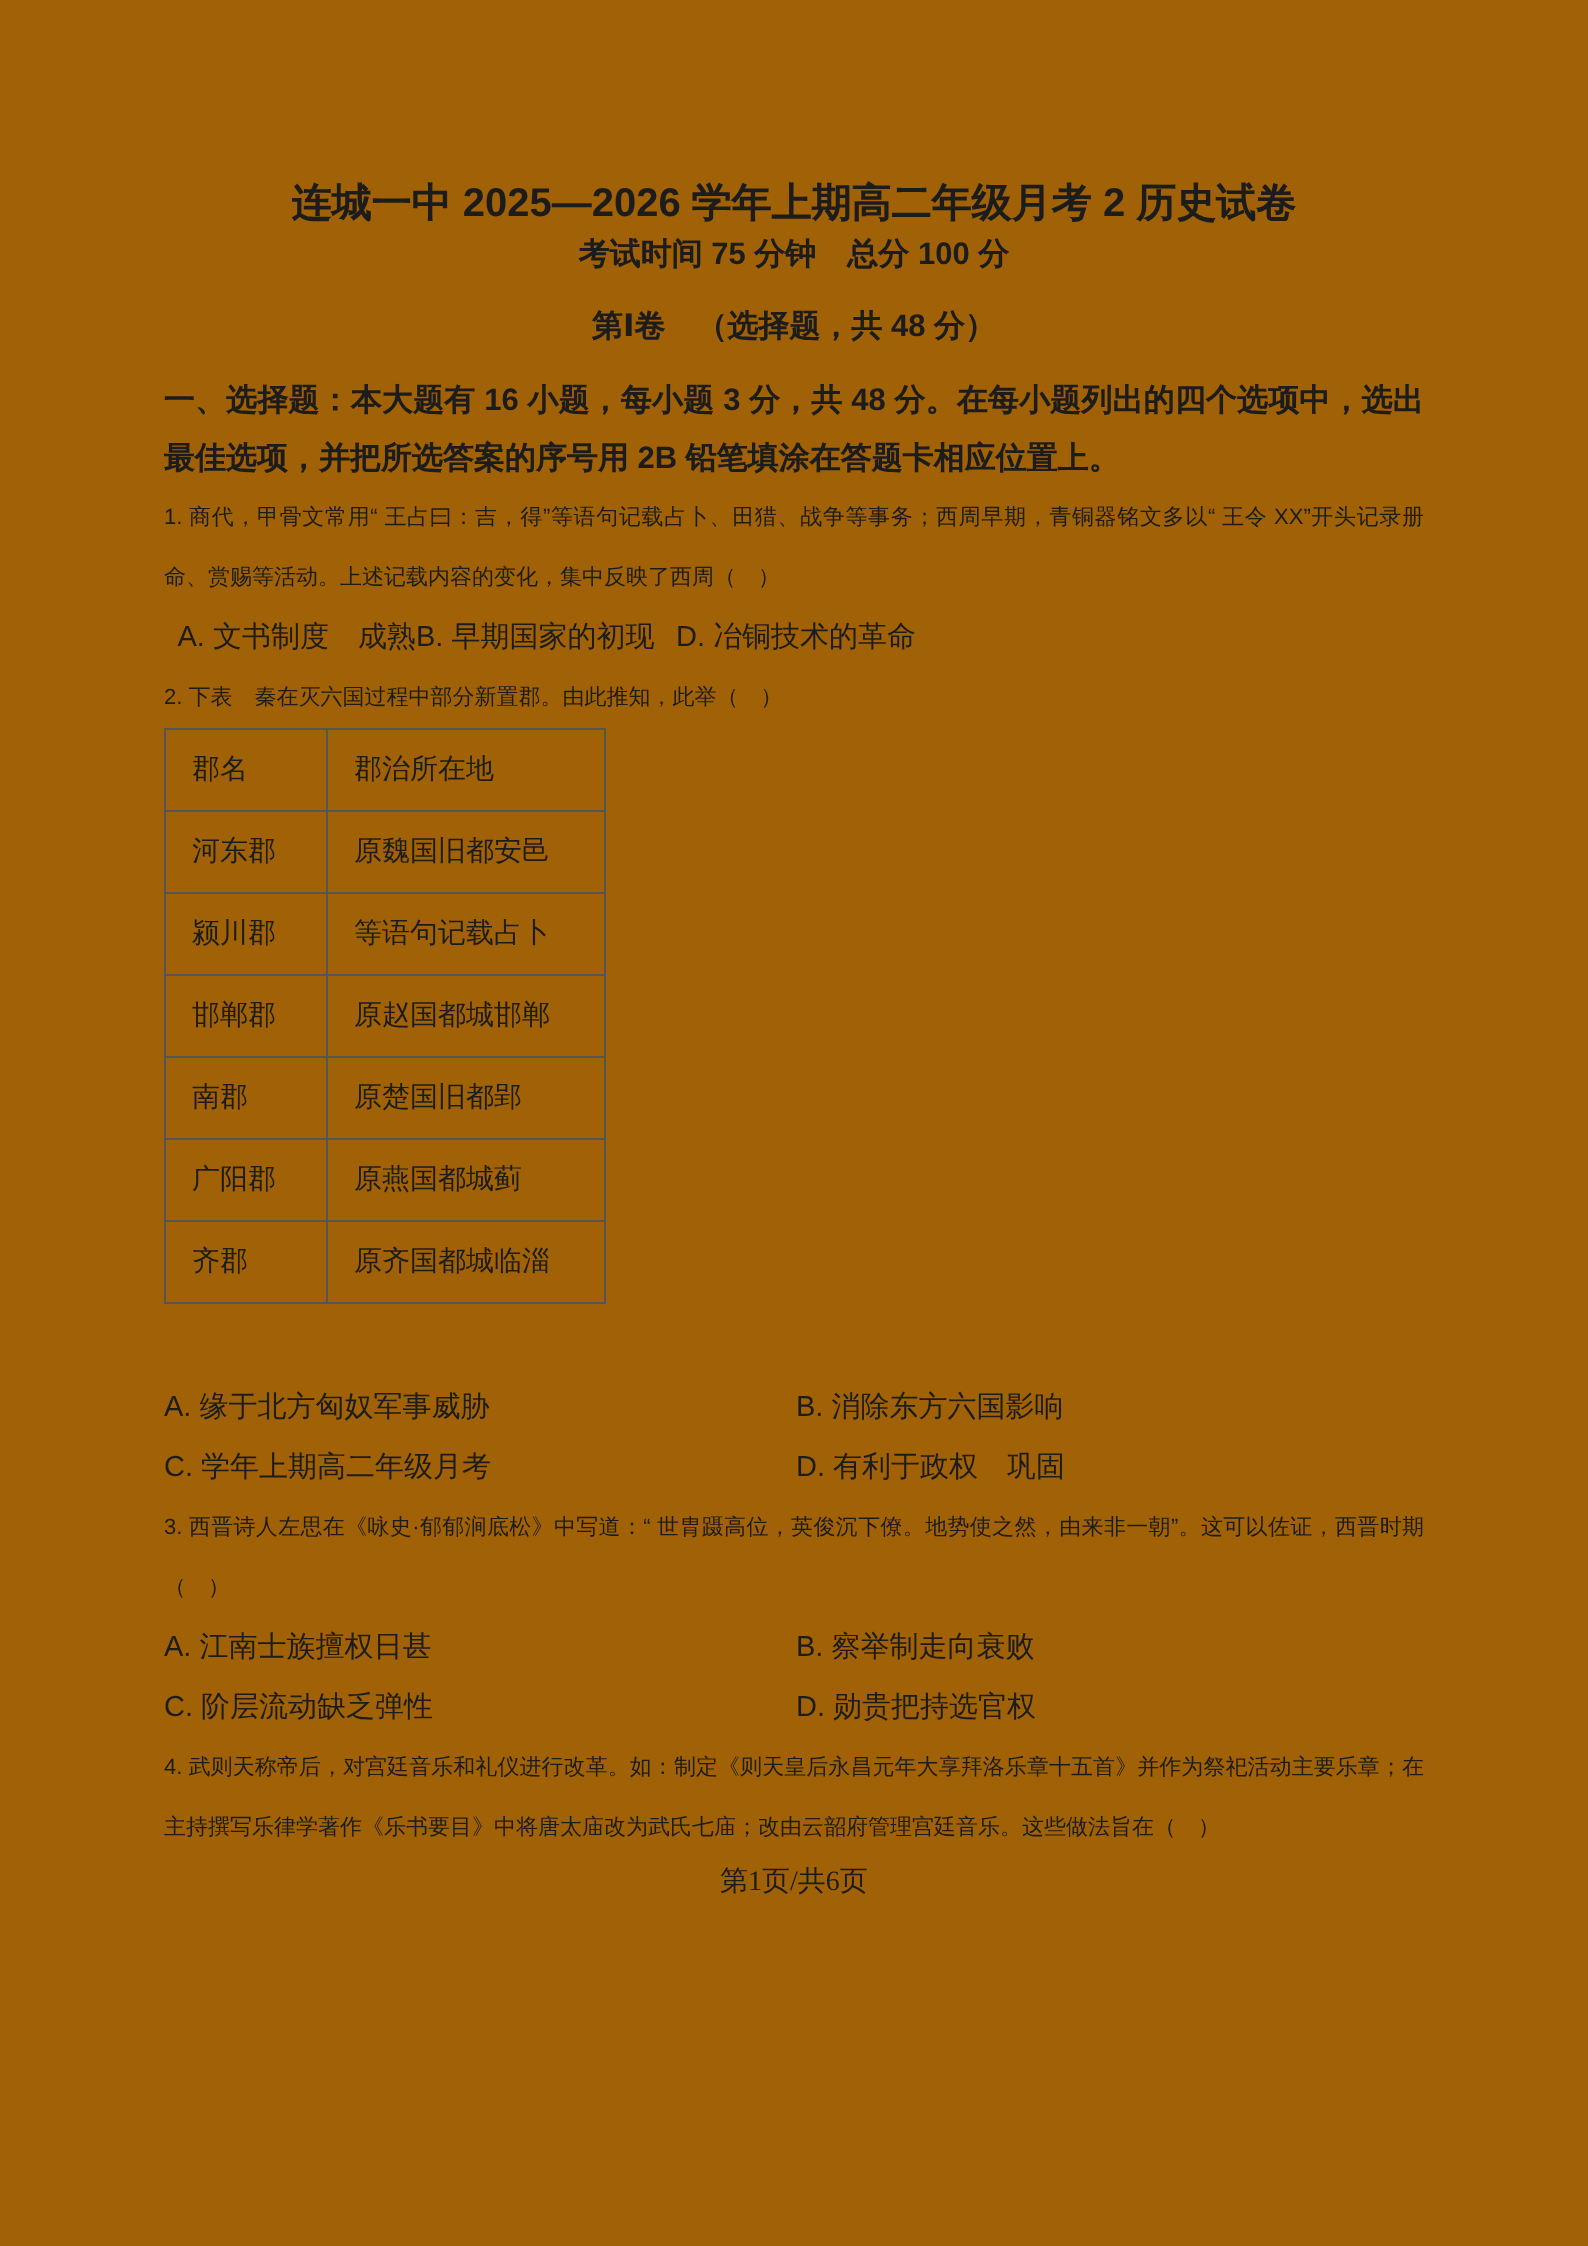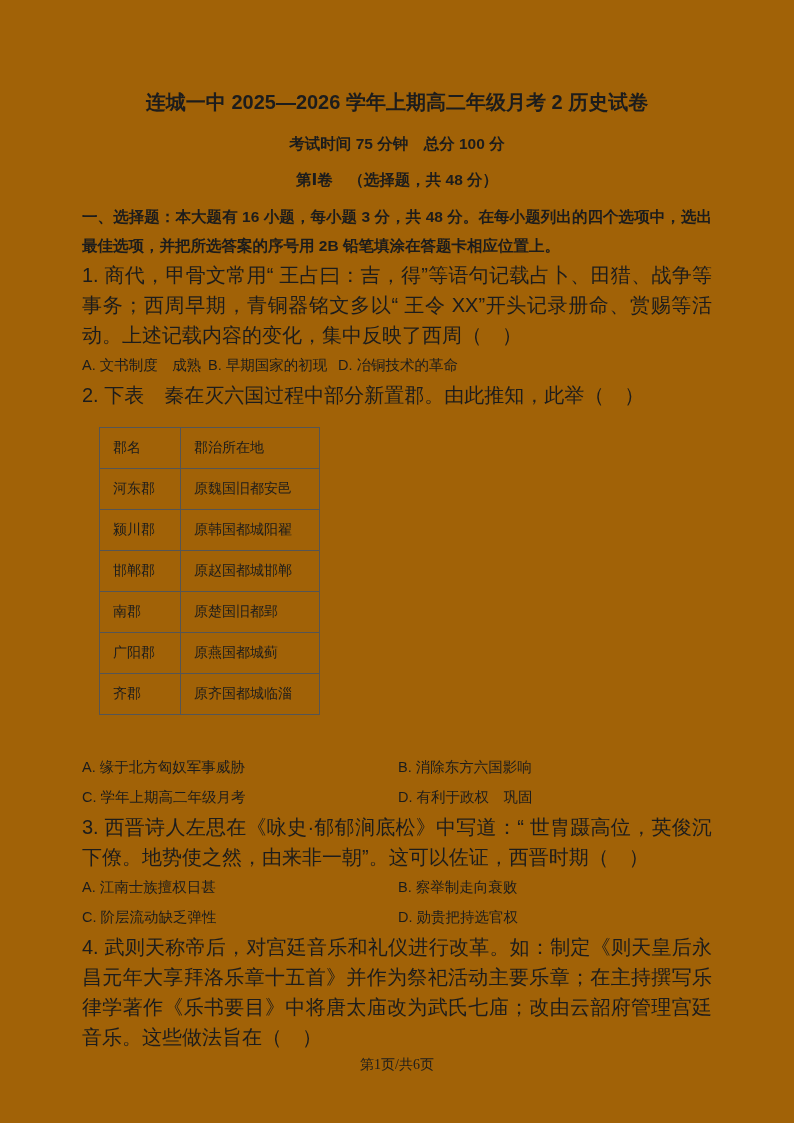--- a/index.html
+++ b/index.html
@@ -14,43 +14,43 @@
     color:#1c1c1c;
     overflow:hidden;
   }
   .title {
     font-size:20px; font-weight:bold; text-align:center;
     line-height:28px; margin:0;
   }
   .sub {
     font-size:15.5px; font-weight:bold; text-align:center; line-height:24px;
   }
-  .sub1 { margin:16px 0 0 0; }
+  .sub1 { margin:0 0 0 0; }
   .sub2 { margin:12px 0 0 0; }
   .sub3 { margin:12px 0 0 0; }
   .intro {
     font-size:15.5px; font-weight:bold; line-height:29px;
     margin:10px 0 0 0; text-align:justify;
   }
   .stem {
-    font-size:20px; line-height:30px; margin:0; text-align:justify;
+    font-size:11px; line-height:30px; margin:0; text-align:justify;
   }
   .q1-options {
     display:flex; font-size:14.5px; line-height:30px;
   }
-  .q1-options span:nth-child(1){ width:126px; }
+  .q1-options span:nth-child(1){ width:126px;text-align:right; }
   .q1-options span:nth-child(2){ width:130px; }
   .q1-options span:nth-child(3){ width:127px; }
   .opts2 {
     display:grid; grid-template-columns:316px 1fr;
     font-size:14.5px; line-height:30px;
   }
   .opts2.after-table { margin-top:37px; }
   table.prefecture {
-    border-collapse:collapse; margin:17px;
+    border-collapse:collapse; margin:0;
   }
   table.prefecture td {
     border:1px solid #555; height:40px;
     padding:0 6px 0 13px; font-size:14px; vertical-align:middle;
     font-weight:normal;
   }
   table.prefecture td.c1 { width:61px; }
   table.prefecture td.c2 { width:119px; }
   .footer {
     font-family:"Liberation Serif","DejaVu Serif",serif;
@@ -81,21 +81,21 @@
       <tr>
         <td class="c1">郡名</td>
         <td class="c2">郡治所在地</td>
       </tr>
       <tr>
         <td class="c1">河东郡</td>
         <td class="c2">原魏国旧都安邑</td>
       </tr>
       <tr>
         <td class="c1">颍川郡</td>
-        <td class="c2">原韩国都城阳翟</td>
+        <td class="c2">等语句记载占卜</td>
       </tr>
       <tr>
         <td class="c1">邯郸郡</td>
         <td class="c2">原赵国都城邯郸</td>
       </tr>
       <tr>
         <td class="c1">南郡</td>
         <td class="c2">原楚国旧都郢</td>
       </tr>
       <tr>

